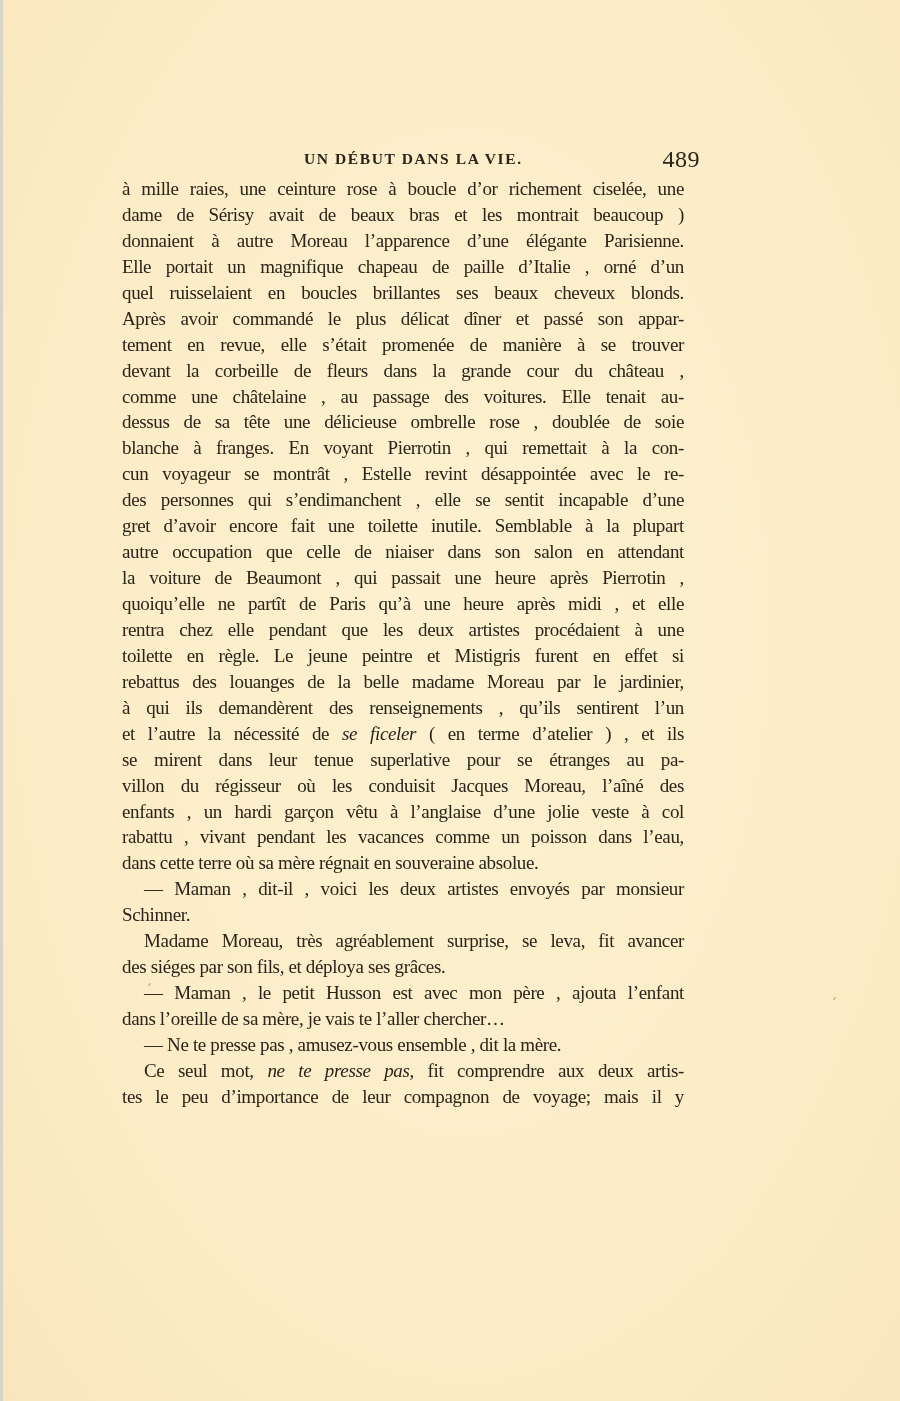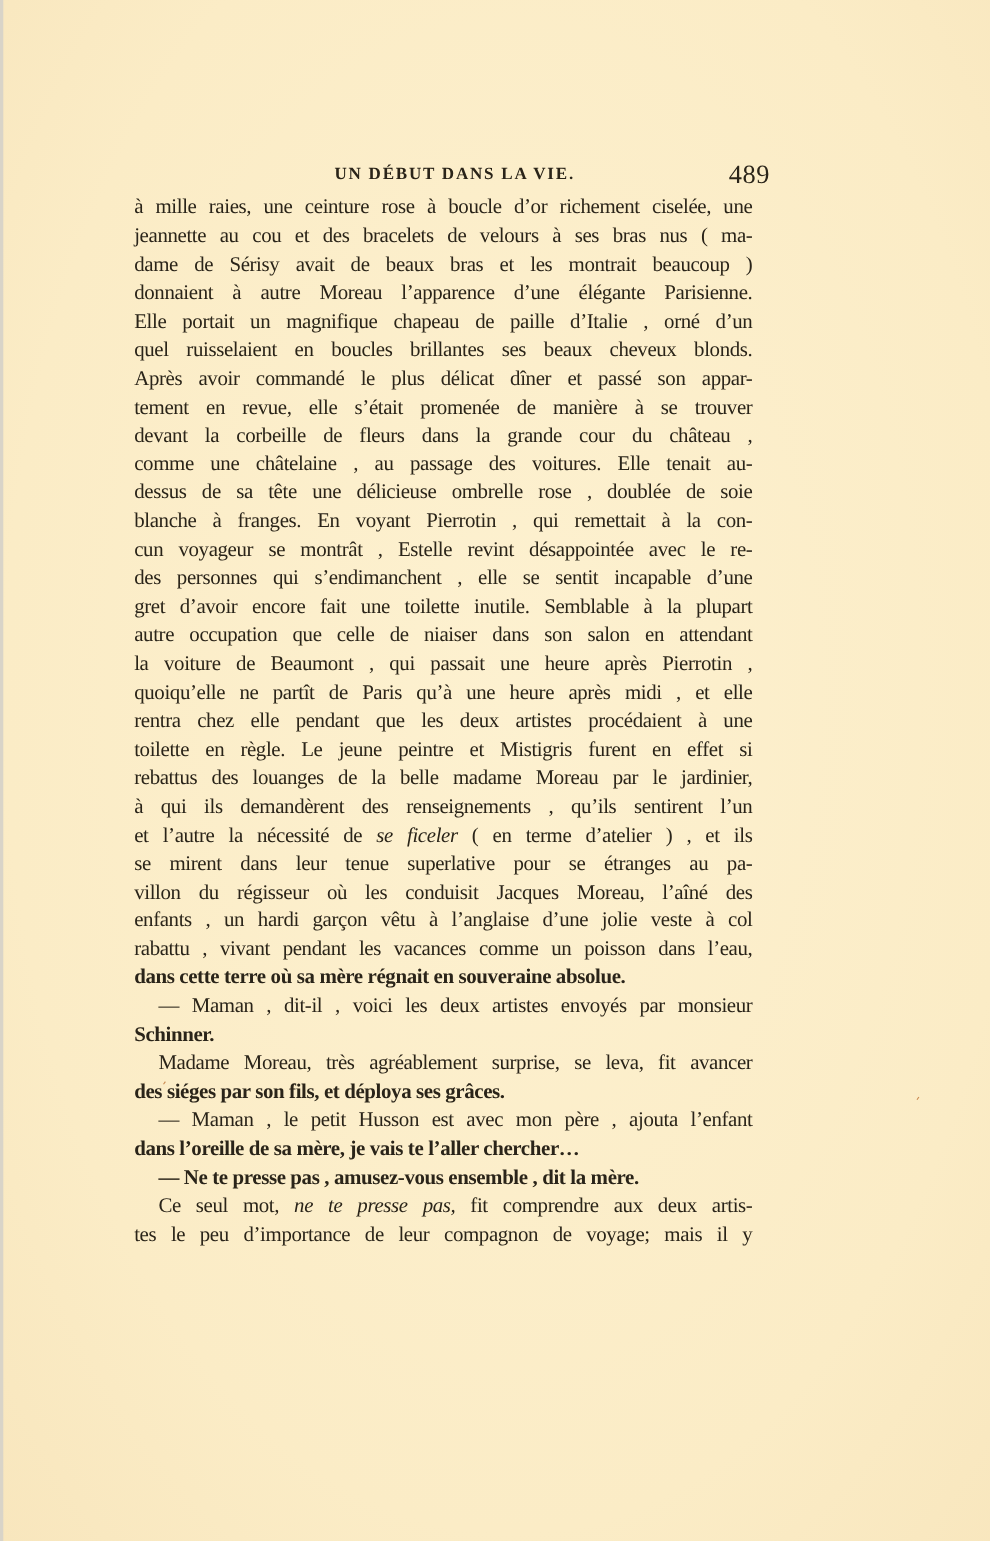--- a/index.html
+++ b/index.html
@@ -36,39 +36,38 @@
     position: absolute; left: 122px; top: 176px; width: 562px;
   }
   .line {
     height: 25.95px; line-height: 25.95px;
     font-size: 19px;
     white-space: nowrap;
     text-align: justify; text-align-last: justify;
     font-stretch: condensed;
     letter-spacing: -0.35px;
   }
-  .line.last { text-align-last: left; font-weight: bold; }
+  .line.last { text-align-last: left; }
   .line.indent { padding-left: 22px; }
   .line i { font-style: italic; }
   .speck { position: absolute; width: 3px; height: 1px; background: #c9874e; transform: rotate(-55deg); }
 </style>
 </head>
 <body>
 
 <div class="page">
   <div class="edge"></div>
 
   <div class="header">
     <span class="running-title">UN DÉBUT DANS LA VIE.</span>
     <span class="page-number">489</span>
   </div>
 
   <div class="body-text" id="body-text">
       <div class="line">à mille raies, une ceinture rose à boucle d’or richement ciselée, une</div>
-      <div class="line">jeannette au  cou  et des bracelets de velours  à  ses  bras nus ( ma-</div>
       <div class="line">dame de Sérisy  avait  de  beaux  bras  et  les  montrait beaucoup )</div>
       <div class="line">donnaient à autre Moreau l’apparence d’une élégante Parisienne.</div>
       <div class="line">Elle portait un magnifique  chapeau  de  paille  d’Italie , orné  d’un</div>
       <div class="line">quel  ruisselaient  en  boucles  brillantes  ses  beaux  cheveux  blonds.</div>
       <div class="line">Après  avoir  commandé  le  plus  délicat  dîner  et  passé  son  appar-</div>
       <div class="line">tement en revue,  elle  s’était  promenée  de  manière  à  se  trouver</div>
       <div class="line">devant  la  corbeille  de  fleurs  dans  la  grande  cour  du  château ,</div>
       <div class="line">comme  une  châtelaine ,  au  passage  des  voitures.  Elle  tenait  au-</div>
       <div class="line">dessus  de  sa  tête  une  délicieuse  ombrelle  rose ,  doublée  de soie</div>
       <div class="line">blanche  à  franges.  En  voyant  Pierrotin ,  qui  remettait  à  la con-</div>

